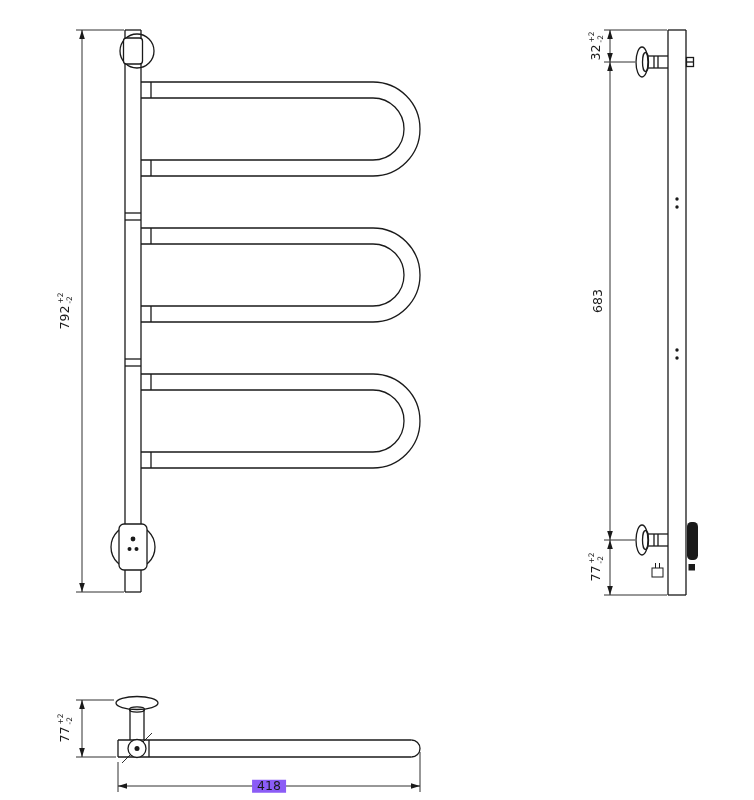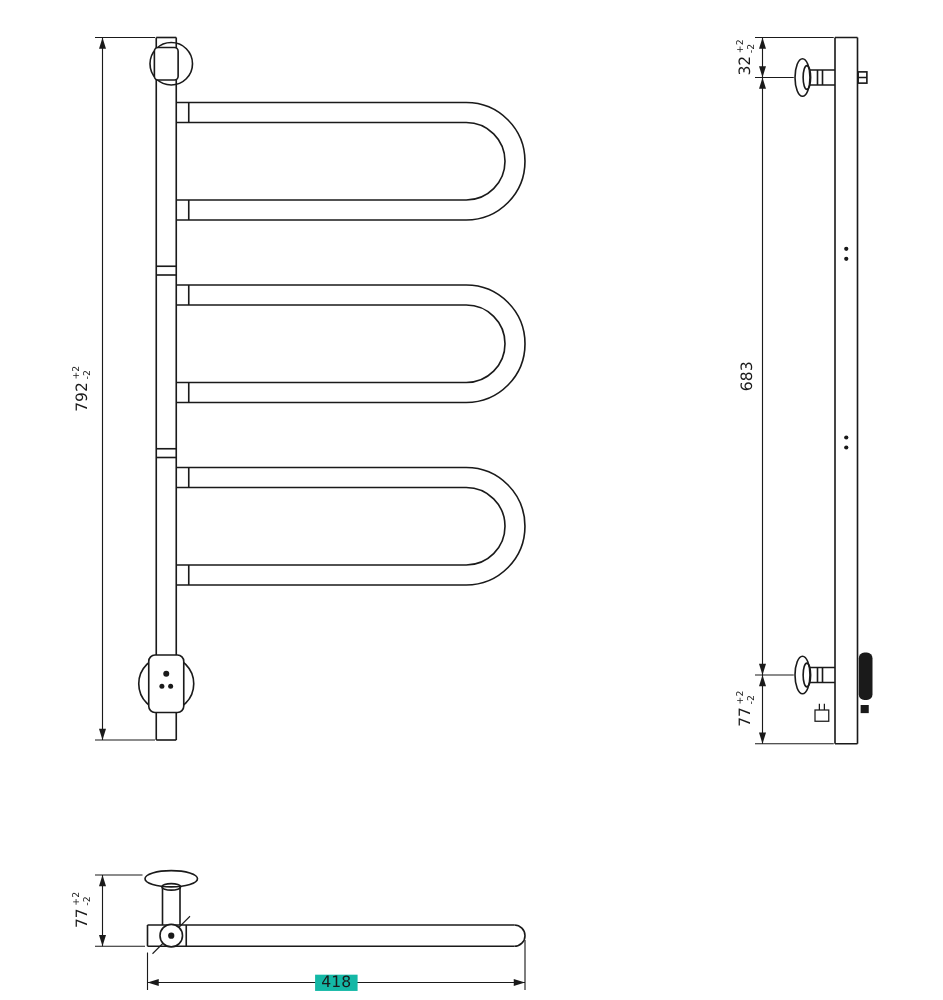--- a/index.html
+++ b/index.html
@@ -23,21 +23,21 @@
     line-height: 1;
     white-space: nowrap;
   }
   .dim-label .tol {
     display: flex;
     flex-direction: column;
     font-size: 7.5px;
     line-height: 1.15;
   }
   .dim-label.rot { transform: translate(-50%, -50%) rotate(-90deg); }
-  .dim-label.hor { transform: translate(-50%, -50%); background: #14b8a6; padding: 0 5px; }
+  .dim-label.hor { transform: translate(-50%, -50%); background: #8b5cf6; padding: 0 5px; }
 </style>
 </head>
 <body>
 
 <div class="sheet">
 
   <svg width="754" height="800" viewBox="0 0 754 800">
 
     <g stroke="#1a1a1a" stroke-width="1.3" fill="none">
 

